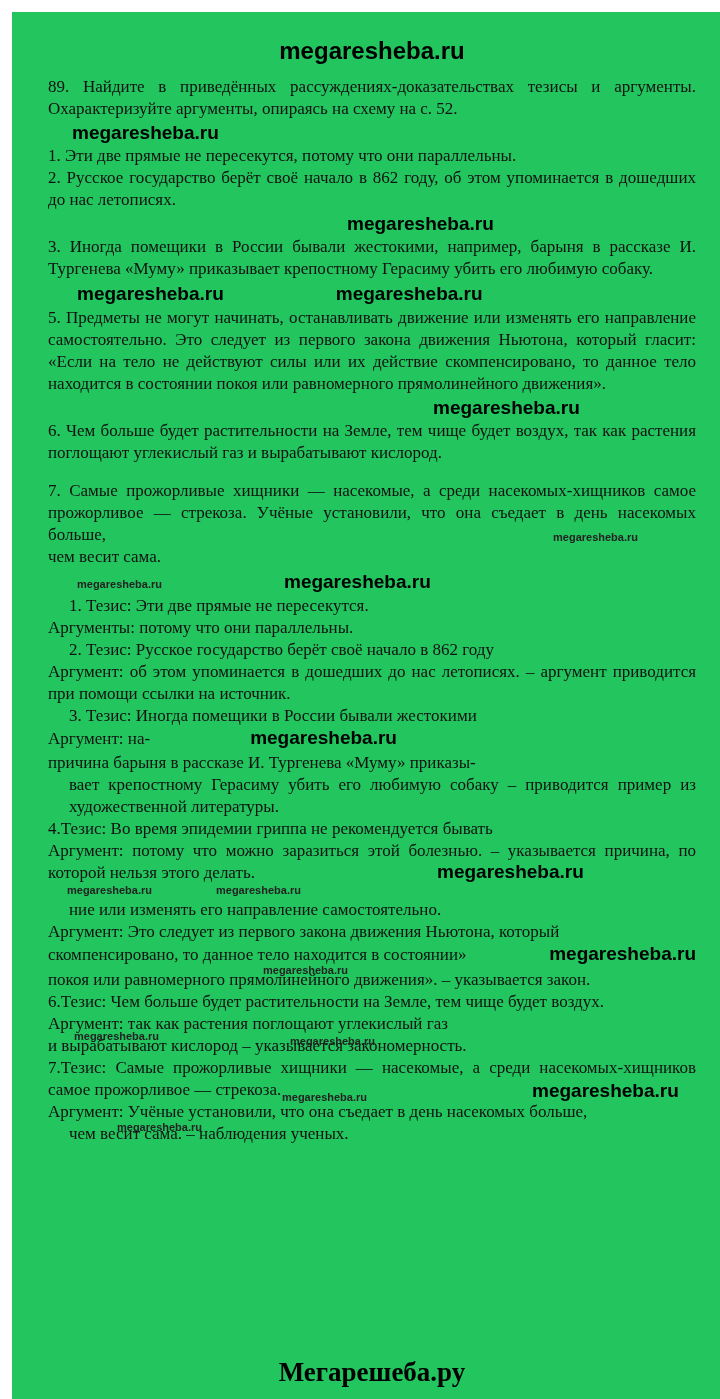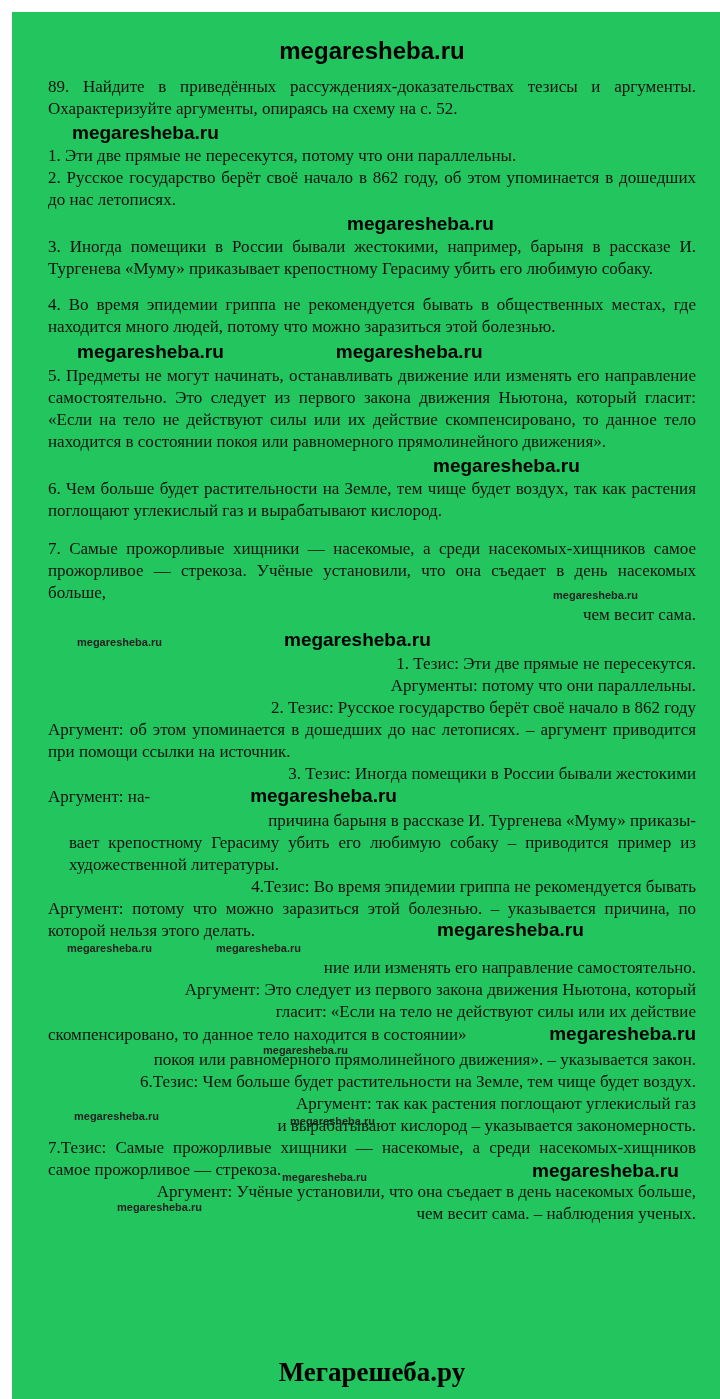--- a/index.html
+++ b/index.html
@@ -10,21 +10,21 @@
     box-sizing: border-box;
     margin: 12px;
     background: #22c55e;
     padding: 22px 36px 0 36px;
     font-family: "Liberation Serif", "DejaVu Serif", serif;
     font-size: 17px;
     line-height: 22px;
     color: #111;
     overflow: hidden;
   }
-  p { margin: 0; text-align: right; }
+  p { margin: 0; }
   .para { text-align: justify; }
   .ind { padding-left: 21px; }
   .gap-top { margin-top: 14px; }
 
   
   .wm {
     font-family: "Liberation Sans", "DejaVu Sans", sans-serif;
     font-weight: 700;
     color: #000;
     white-space: nowrap;
@@ -94,21 +94,20 @@
 
   <p class="para">1. Эти две прямые не пересекутся, потому что они параллельны.</p>
   <p class="para">2. Русское государство берёт своё начало в 862 году, об этом упоминается в дошедших до нас летописях.</p>
 
   <div class="wm-line wm-after-item2">
     <span class="wm wm-md">megaresheba.ru</span>
   </div>
 
   <p class="para">3. Иногда помещики в России бывали жестокими, например, барыня в рассказе И. Тургенева «Муму» приказывает крепостному Герасиму убить его любимую собаку.</p>
 
-  <p class="para gap-top">4. Во время эпидемии гриппа не рекомендуется бывать в общественных местах, где находится много людей, потому что можно заразиться этой болезнью.</p>
 
   <div class="wm-row-after-item4">
     <span class="wm wm-md">megaresheba.ru</span>
     <span class="wm wm-md wm-second">megaresheba.ru</span>
   </div>
 
   <p class="para">5. Предметы не могут начинать, останавливать движение или изменять его направление самостоятельно. Это следует из первого закона движения Ньютона, который гласит: «Если на тело не действуют силы или их действие скомпенсировано, то данное тело находится в состоянии покоя или равномерного прямолинейного движения».</p>
 
   <div class="wm-line wm-after-item5">
     <span class="wm wm-md">megaresheba.ru</span>
@@ -147,21 +146,20 @@
     <span class="wm wm-md wm-a4">megaresheba.ru</span>
   </div>
 
   <div class="small-row-a4">
     <span class="wm wm-sm">megaresheba.ru</span>
     <span class="wm wm-sm sr2">megaresheba.ru</span>
   </div>
 
   <p class="ind">ние или изменять его направление самостоятельно.</p>
   <p>Аргумент: Это следует из первого закона движения Ньютона, который</p>
-  <p class="ind">гласит: «Если на тело не действуют силы или их действие</p>
   <div class="a5-line3">
     <span>скомпенсировано, то данное тело находится в состоянии»</span>
     <span class="wm wm-md">megaresheba.ru</span>
     <span class="wm wm-sm wm-a5-small">megaresheba.ru</span>
   </div>
   <p>покоя или равномерного прямолинейного движения». – указывается закон.</p>
 
   <p>6.Тезис: Чем больше будет растительности на Земле, тем чище будет воздух.</p>
   <p>Аргумент: так как растения поглощают углекислый газ</p>
   <div class="rel">

